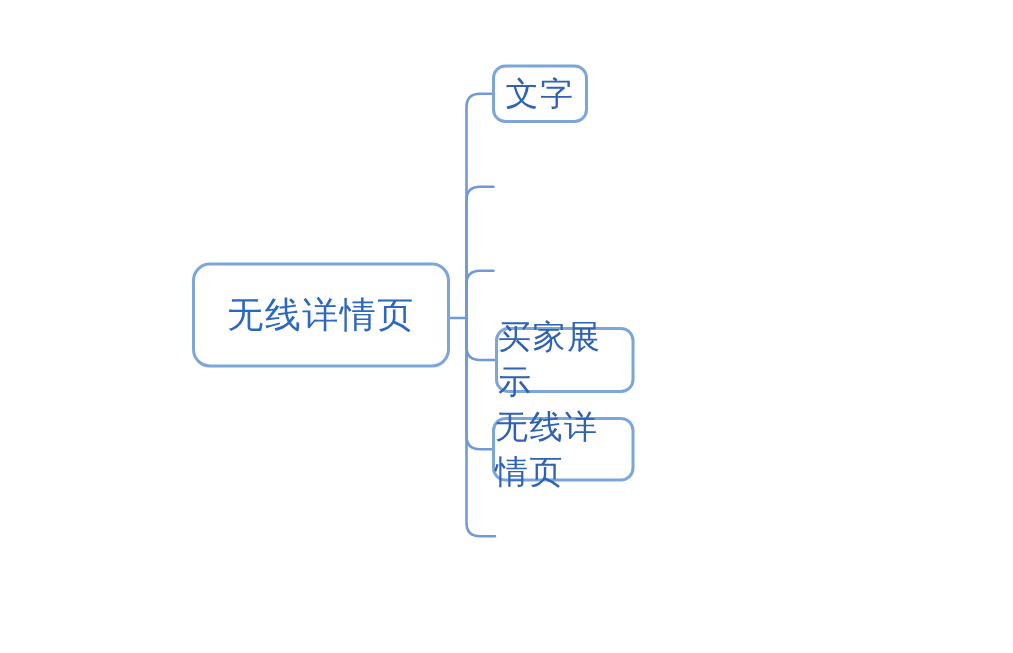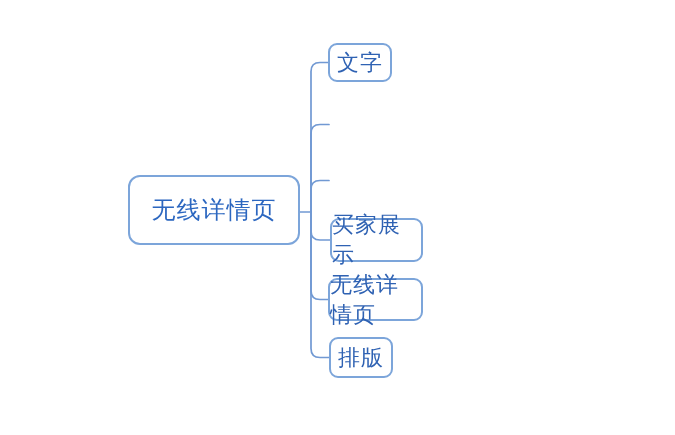--- a/index.html
+++ b/index.html
@@ -83,17 +83,14 @@
 
   <div class="node node-child c0">
     <span>文字</span>
   </div>
   <div class="node node-child c3">
     <span>买家展示</span>
   </div>
   <div class="node node-child c4">
     <span>无线详情页</span>
   </div>
-  <div class="node node-child c5">
-    <span>排版</span>
-  </div>
 
 </div>
 
 </body></html>

